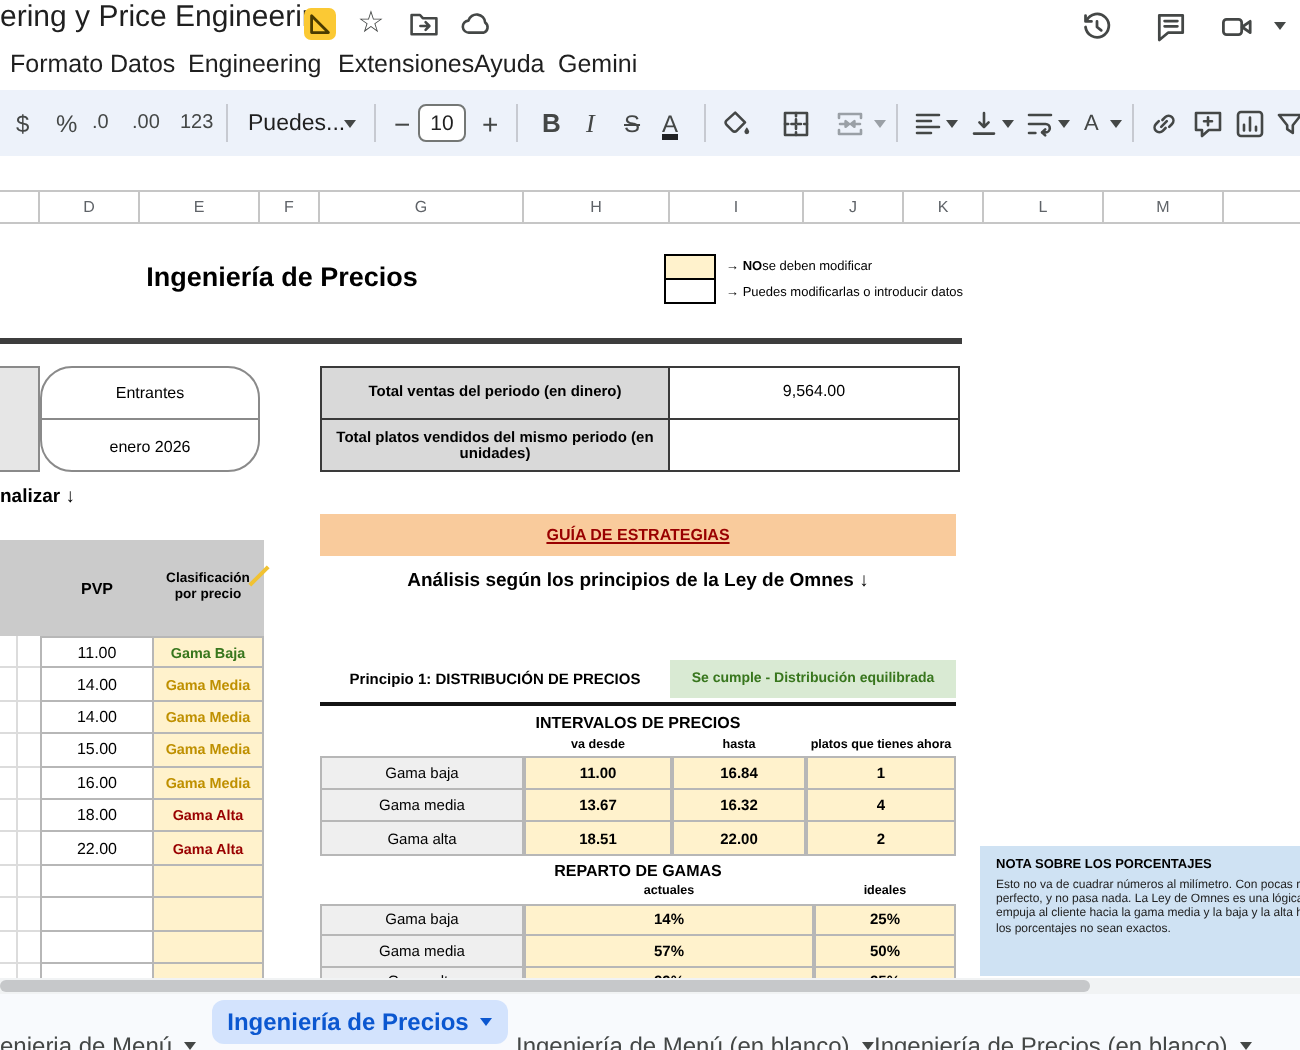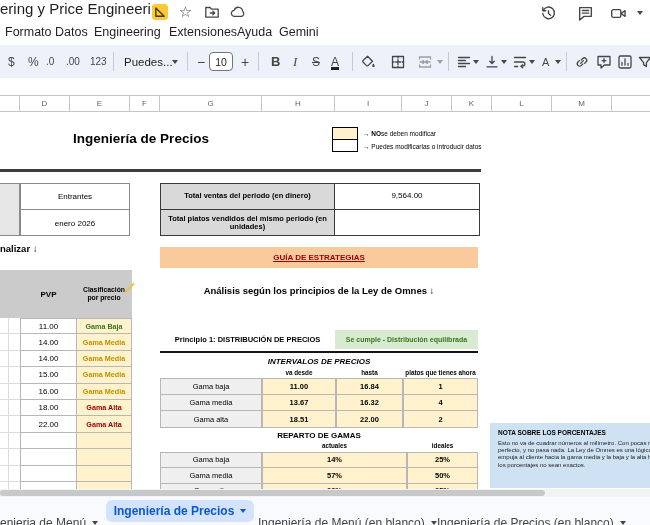--- a/index.html
+++ b/index.html
@@ -262,36 +262,36 @@
     <div class="abs" style="left:363px;top:15px;height:13px;display:flex;align-items:center;font-size:6.5px;white-space:nowrap;">
       <span>→</span>&nbsp;<span class="b">NO</span><span> se deben modificar</span>
     </div>
     <div class="abs" style="left:363px;top:28px;height:13px;display:flex;align-items:center;font-size:6.5px;white-space:nowrap;">
       <span>→</span>&nbsp;<span>Puedes modificarlas o introducir datos</span>
     </div>
 
     <div class="thickline" style="left:0;top:57px;width:481px;height:2.5px;"></div>
 
     <div class="stubgray" style="top:71px;"></div>
-    <div class="period-box" style="top:71px;">
+    <div class="period-box" style="top:71px;border-radius:16px;">
       <div class="period-row">Entrantes</div>
       <div class="period-row">enero 2026</div>
     </div>
 
     <div class="totals-labels" style="top:71px;">
       <div class="t-row b">Total ventas del periodo (en dinero)</div>
       <div class="t-row b">Total platos vendidos del mismo periodo (en unidades)</div>
     </div>
     <div class="totals-values" style="top:71px;">
       <div class="t-row">9,564.00</div>
     </div>
 
     <div class="abs b" style="left:0;top:131px;font-size:9.5px;white-space:nowrap;">nalizar ↓</div>
 
-    <div class="strategies" style="top:135px;text-align:center;">
+    <div class="strategies" style="top:145px;text-align:center;">
       <span>GUÍA DE ESTRATEGIAS</span>
     </div>
 
     <div class="pvp-gray" style="top:158px;"></div>
     <div class="cell b" style="left:20px;top:158px;width:57px;height:48px;font-size:8px;">PVP</div>
     <div class="cell b" style="left:76px;top:158px;width:56px;height:48px;font-size:6.8px;line-height:8px;padding:0 3px;">Clasificación por precio</div>
     <div class="note-marker" style="top:175px;"></div>
 
     <div class="cell b" style="left:160px;top:171px;width:318px;height:14px;font-size:9.5px;">Análisis según los principios de la Ley de Omnes ↓</div>
 
@@ -329,21 +329,21 @@
     <div class="cls-cell" style="top:337.2px;"></div>
     <div class="pvp-cell" style="top:353.6px;"></div>
     <div class="cls-cell" style="top:353.6px;"></div>
     <div class="pvp-cell" style="top:370px;height:16px;"></div>
     <div class="cls-cell" style="top:370px;height:16px;"></div>
 
     <div class="p1-label" style="top:218px;">Principio 1: DISTRIBUCIÓN DE PRECIOS</div>
     <div class="p1-status" style="top:218px;">Se cumple - Distribución equilibrada</div>
     <div class="thickline" style="left:160px;top:238.5px;width:318px;height:2px;background:#141414;"></div>
 
-    <div class="cell b" style="left:160px;top:243px;width:318px;height:12px;font-size:8px;font-style:italic;">INTERVALOS DE PRECIOS</div>
+    <div class="cell b" style="left:160px;top:243px;width:318px;height:12px;font-size:8px;">INTERVALOS DE PRECIOS</div>
     <div class="tbl-head" style="left:262px;top:257px;width:74px;">va desde</div>
     <div class="tbl-head" style="left:336px;top:257px;width:67px;">hasta</div>
     <div class="tbl-head" style="left:403px;top:257px;width:75px;">platos que tienes ahora</div>
 
     <div class="tbl-name" style="top:266px;height:16.7px;border-top:1px solid #b7b7b7;">Gama baja</div>
     <div class="tbl-val" style="left:262px;top:266px;width:74px;height:16.7px;border-top:1px solid #b7b7b7;">11.00</div>
     <div class="tbl-val" style="left:336px;top:266px;width:67px;height:16.7px;border-top:1px solid #b7b7b7;">16.84</div>
     <div class="tbl-val" style="left:403px;top:266px;width:75px;height:16.7px;border-top:1px solid #b7b7b7;">1</div>
 
     <div class="tbl-name" style="top:282.7px;height:16.7px;">Gama media</div>

